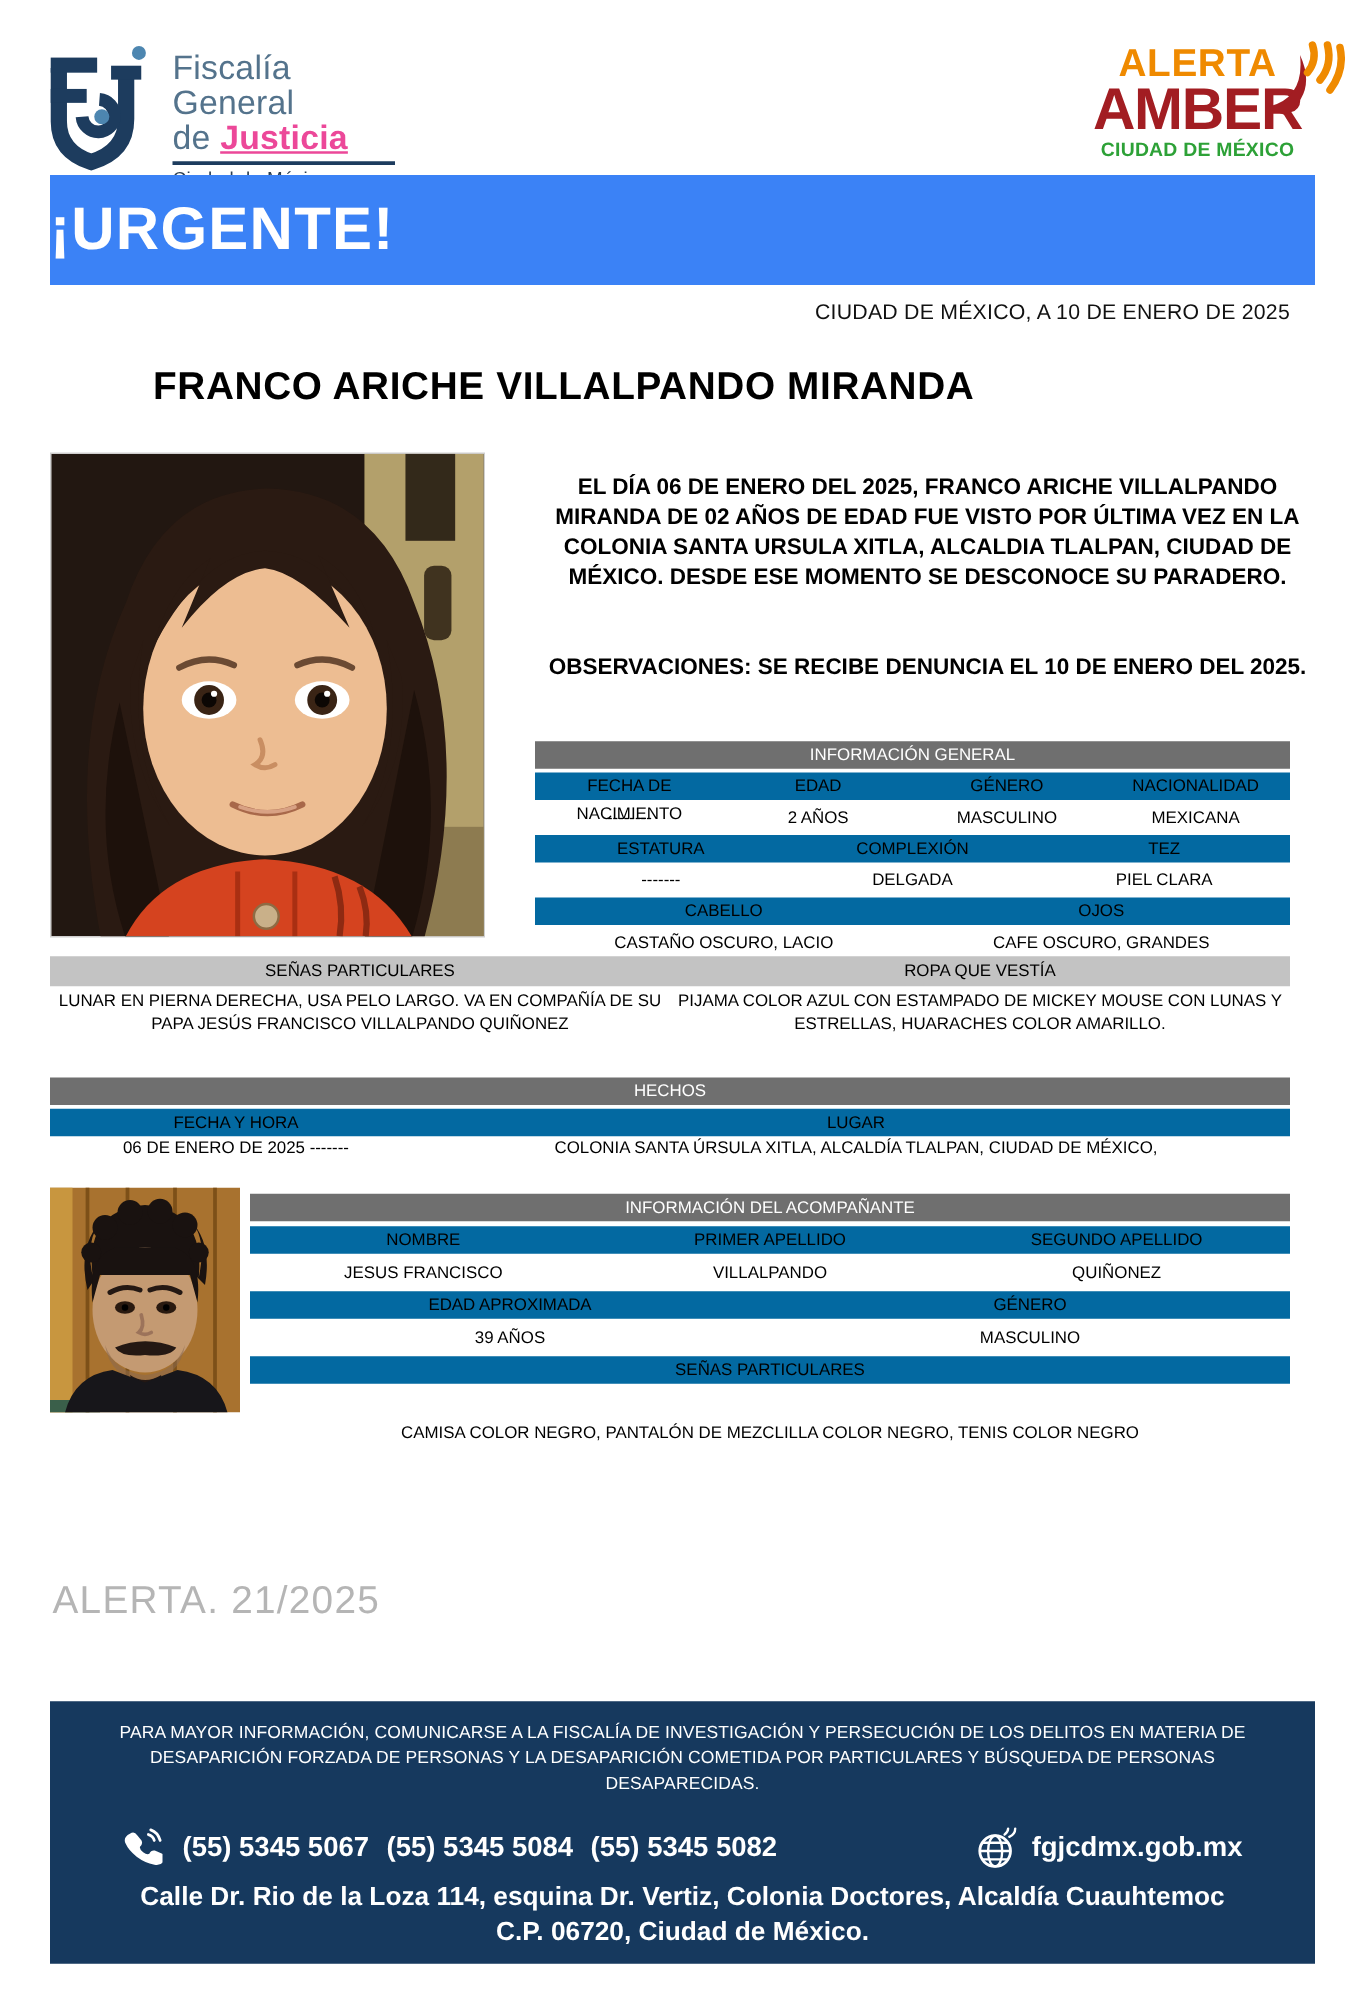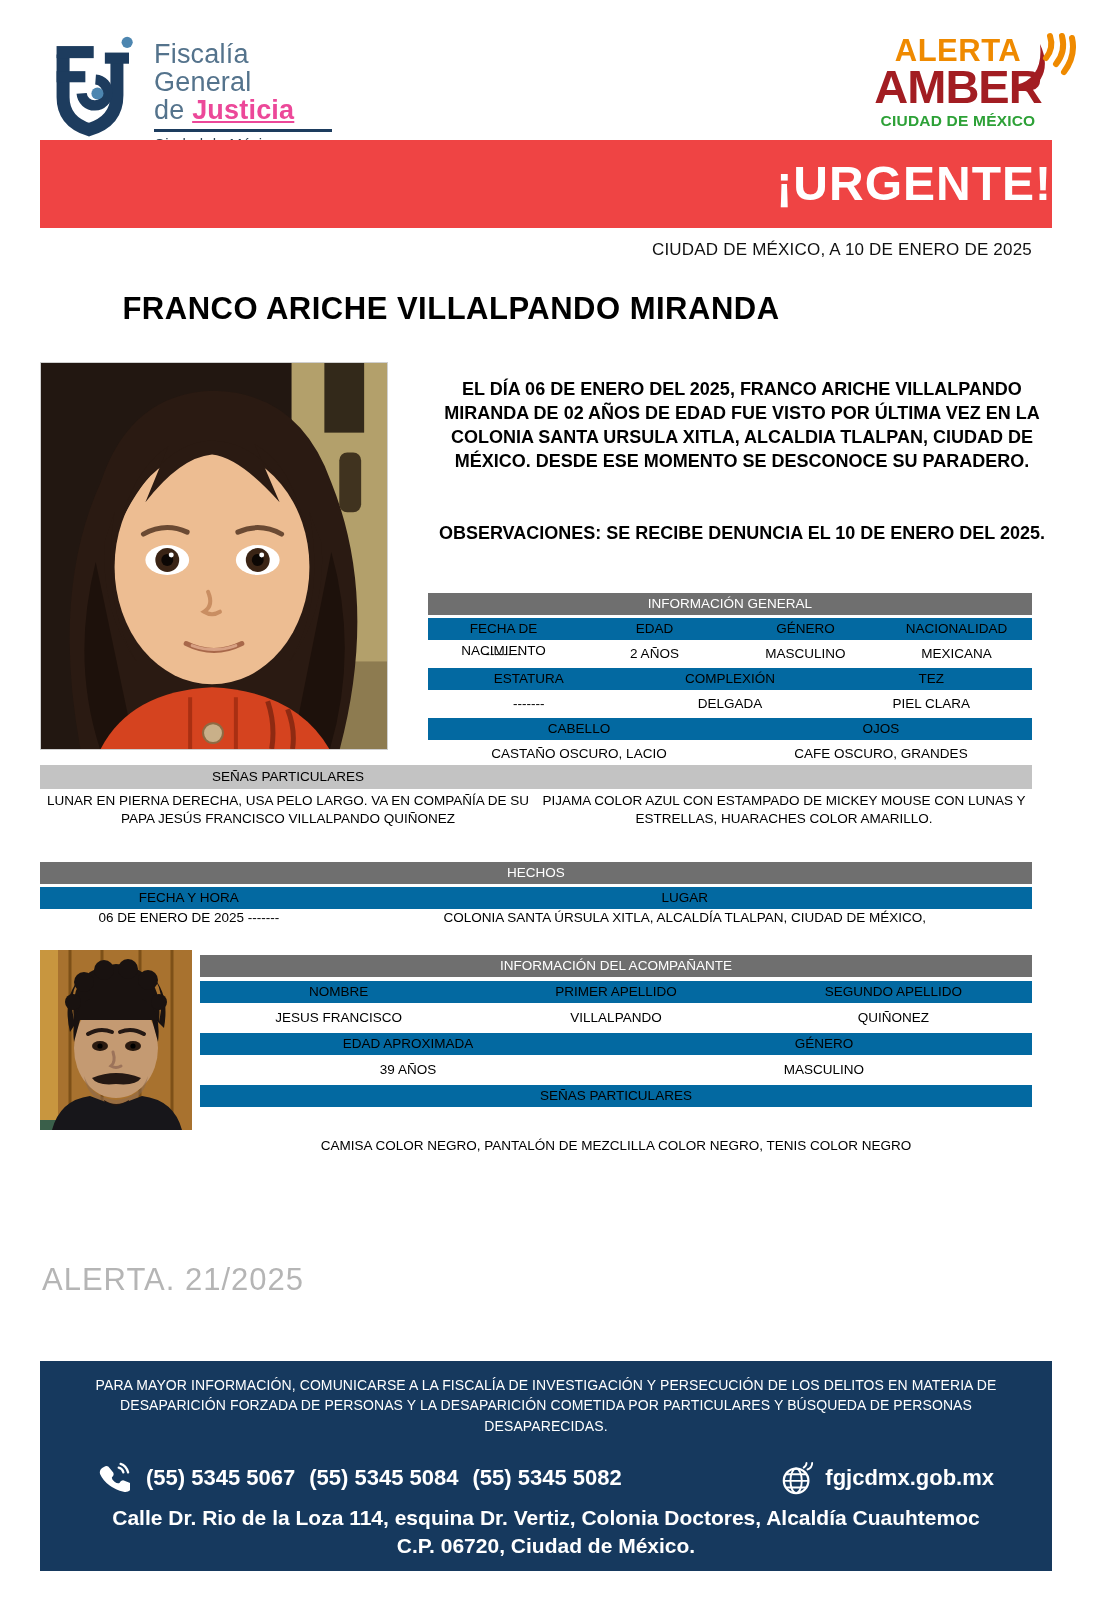--- a/index.html
+++ b/index.html
@@ -4,37 +4,37 @@
 <style>
   * { margin:0; padding:0; box-sizing:border-box; }
   html,body { background:#ffffff; }
   body { font-family:"Liberation Sans", sans-serif; }
   .page {
     position:relative; width:1094px; height:1600px; background:#ffffff;
     overflow:hidden; margin:0 auto; color:#000;
   }
 
   
-  .fgj-logo { position:absolute; left:40px; top:34px; display:flex; align-items:flex-start;justify-content:space-between; }
+  .fgj-logo { position:absolute; left:24px; top:34px; display:flex; align-items:flex-start;justify-content:space-between; }
   .fgj-mark { width:100px; height:104px; }
   .fgj-text { margin-left:14px; line-height:1.04; padding-top:6px; }
   .fgj-line { font-size:27px; color:#54738c; letter-spacing:.2px; }
   .fgj-line b { color:#ec4899;text-decoration:underline; }
   .fgj-rule { width:178px; height:3px; background:#1d3c5e; margin:5px 0 4px 0; }
   .fgj-city { font-size:15px; color:#2b3e50; letter-spacing:.3px; }
 
   .amber-logo { position:absolute; left:852px; top:36px; width:212px; text-align:center; line-height:.95; }
   .amber-l1 { font-size:31px; font-weight:800; color:#ef8a00; letter-spacing:.5px; }
   .amber-l2 { font-size:47px; font-weight:800; color:#a21d22; letter-spacing:-1px; }
   .amber-l3 { font-size:15.5px; font-weight:800; color:#2da137; letter-spacing:.2px; margin-top:4px; }
   .amber-swoosh { position:absolute; right:-12px; top:-8px; width:66px; height:78px; }
 
   
   .banner { position:absolute; left:40px; top:140px; width:1012px; height:88px;
-            background:#ef4444; color:#fff; text-align:right; line-height:88px;
+            background:#3b82f6; color:#fff; text-align:left; line-height:88px;
             font-size:48px; font-weight:800; letter-spacing:1px; }
 
   .date-line { position:absolute; left:40px; top:240px; width:992px; text-align:right;
                font-size:17px; color:#111; letter-spacing:.2px; }
 
   .missing-name { position:absolute; left:0; top:291px; width:902px; text-align:center;
                   font-size:31px; font-weight:800; letter-spacing:.5px; }
 
   
   .child-photo { position:absolute; left:40px; top:362px; width:348px; height:388px;
@@ -198,20 +198,21 @@
       <div class="cell c50">OJOS</div>
     </div>
     <div class="tbl-row">
       <div class="cell c50">CASTAÑO OSCURO, LACIO</div>
       <div class="cell c50">CAFE OSCURO, GRANDES</div>
     </div>
   </div>
 
   <div class="senas-bar">
     <div class="cell c50" style="text-align:center">SEÑAS PARTICULARES</div>
+    <div class="cell c50" style="text-align:center">ROPA QUE VESTÍA</div>
   </div>
   <div class="senas-val left">LUNAR EN PIERNA DERECHA, USA PELO LARGO. VA EN COMPAÑÍA DE SU PAPA JESÚS FRANCISCO VILLALPANDO QUIÑONEZ</div>
   <div class="senas-val right">PIJAMA COLOR AZUL CON ESTAMPADO DE MICKEY MOUSE CON LUNAS Y ESTRELLAS, HUARACHES COLOR AMARILLO.</div>
 
   <div class="tbl hechos">
     <div class="tbl-title">HECHOS</div>
     <div class="tbl-row lbl">
       <div class="cell c30">FECHA Y HORA</div>
       <div class="cell c70">LUGAR</div>
     </div>

